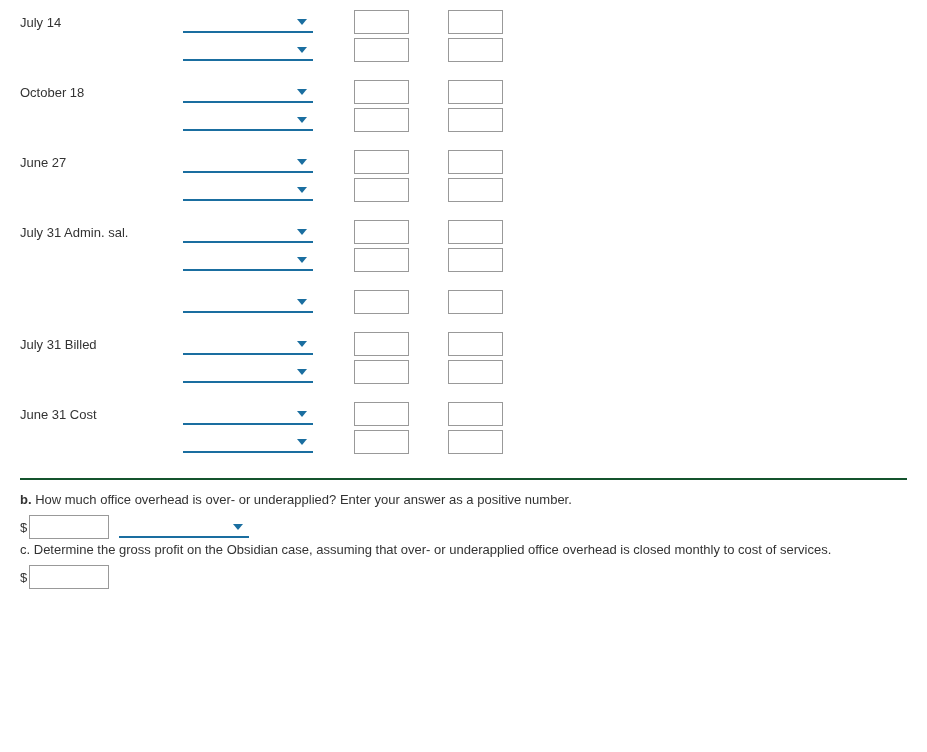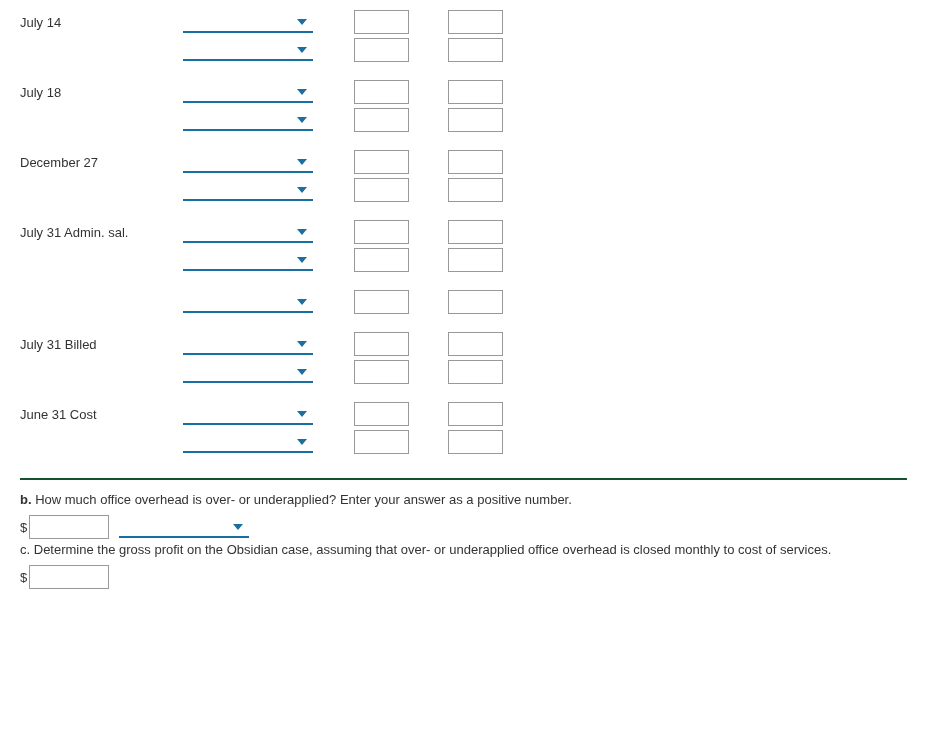--- a/index.html
+++ b/index.html
@@ -162,35 +162,35 @@
         </div>
         <div class="journal-row row-container">
           <div class="row-label empty"></div>
           <div class="select-wrapper"><select class="select-line" id="j14s2"><option value=""></option></select></div>
           <input type="text" class="input-box" id="j14i3" style="">
           <input type="text" class="input-box" id="j14i4" style="">
         </div>
       </div>
       <div class="journal-row-group">
         <div class="journal-row row-container">
-          <div class="row-label">July 18</div>
+          <div class="row-label">October 18</div>
           <div class="select-wrapper"><select class="select-line" id="j18s1"><option value=""></option></select></div>
           <input type="text" class="input-box" id="j18i1" style="">
           <input type="text" class="input-box" id="j18i2" style="">
         </div>
         <div class="journal-row row-container">
           <div class="row-label empty"></div>
           <div class="select-wrapper"><select class="select-line" id="j18s2"><option value=""></option></select></div>
           <input type="text" class="input-box" id="j18i3" style="">
           <input type="text" class="input-box" id="j18i4" style="">
         </div>
       </div>
       <div class="journal-row-group">
         <div class="journal-row row-container">
-          <div class="row-label">December 27</div>
+          <div class="row-label">June 27</div>
           <div class="select-wrapper"><select class="select-line" id="j27s1"><option value=""></option></select></div>
           <input type="text" class="input-box" id="j27i1" style="">
           <input type="text" class="input-box" id="j27i2" style="">
         </div>
         <div class="journal-row row-container">
           <div class="row-label empty"></div>
           <div class="select-wrapper"><select class="select-line" id="j27s2"><option value=""></option></select></div>
           <input type="text" class="input-box" id="j27i3" style="">
           <input type="text" class="input-box" id="j27i4" style="">
         </div>

